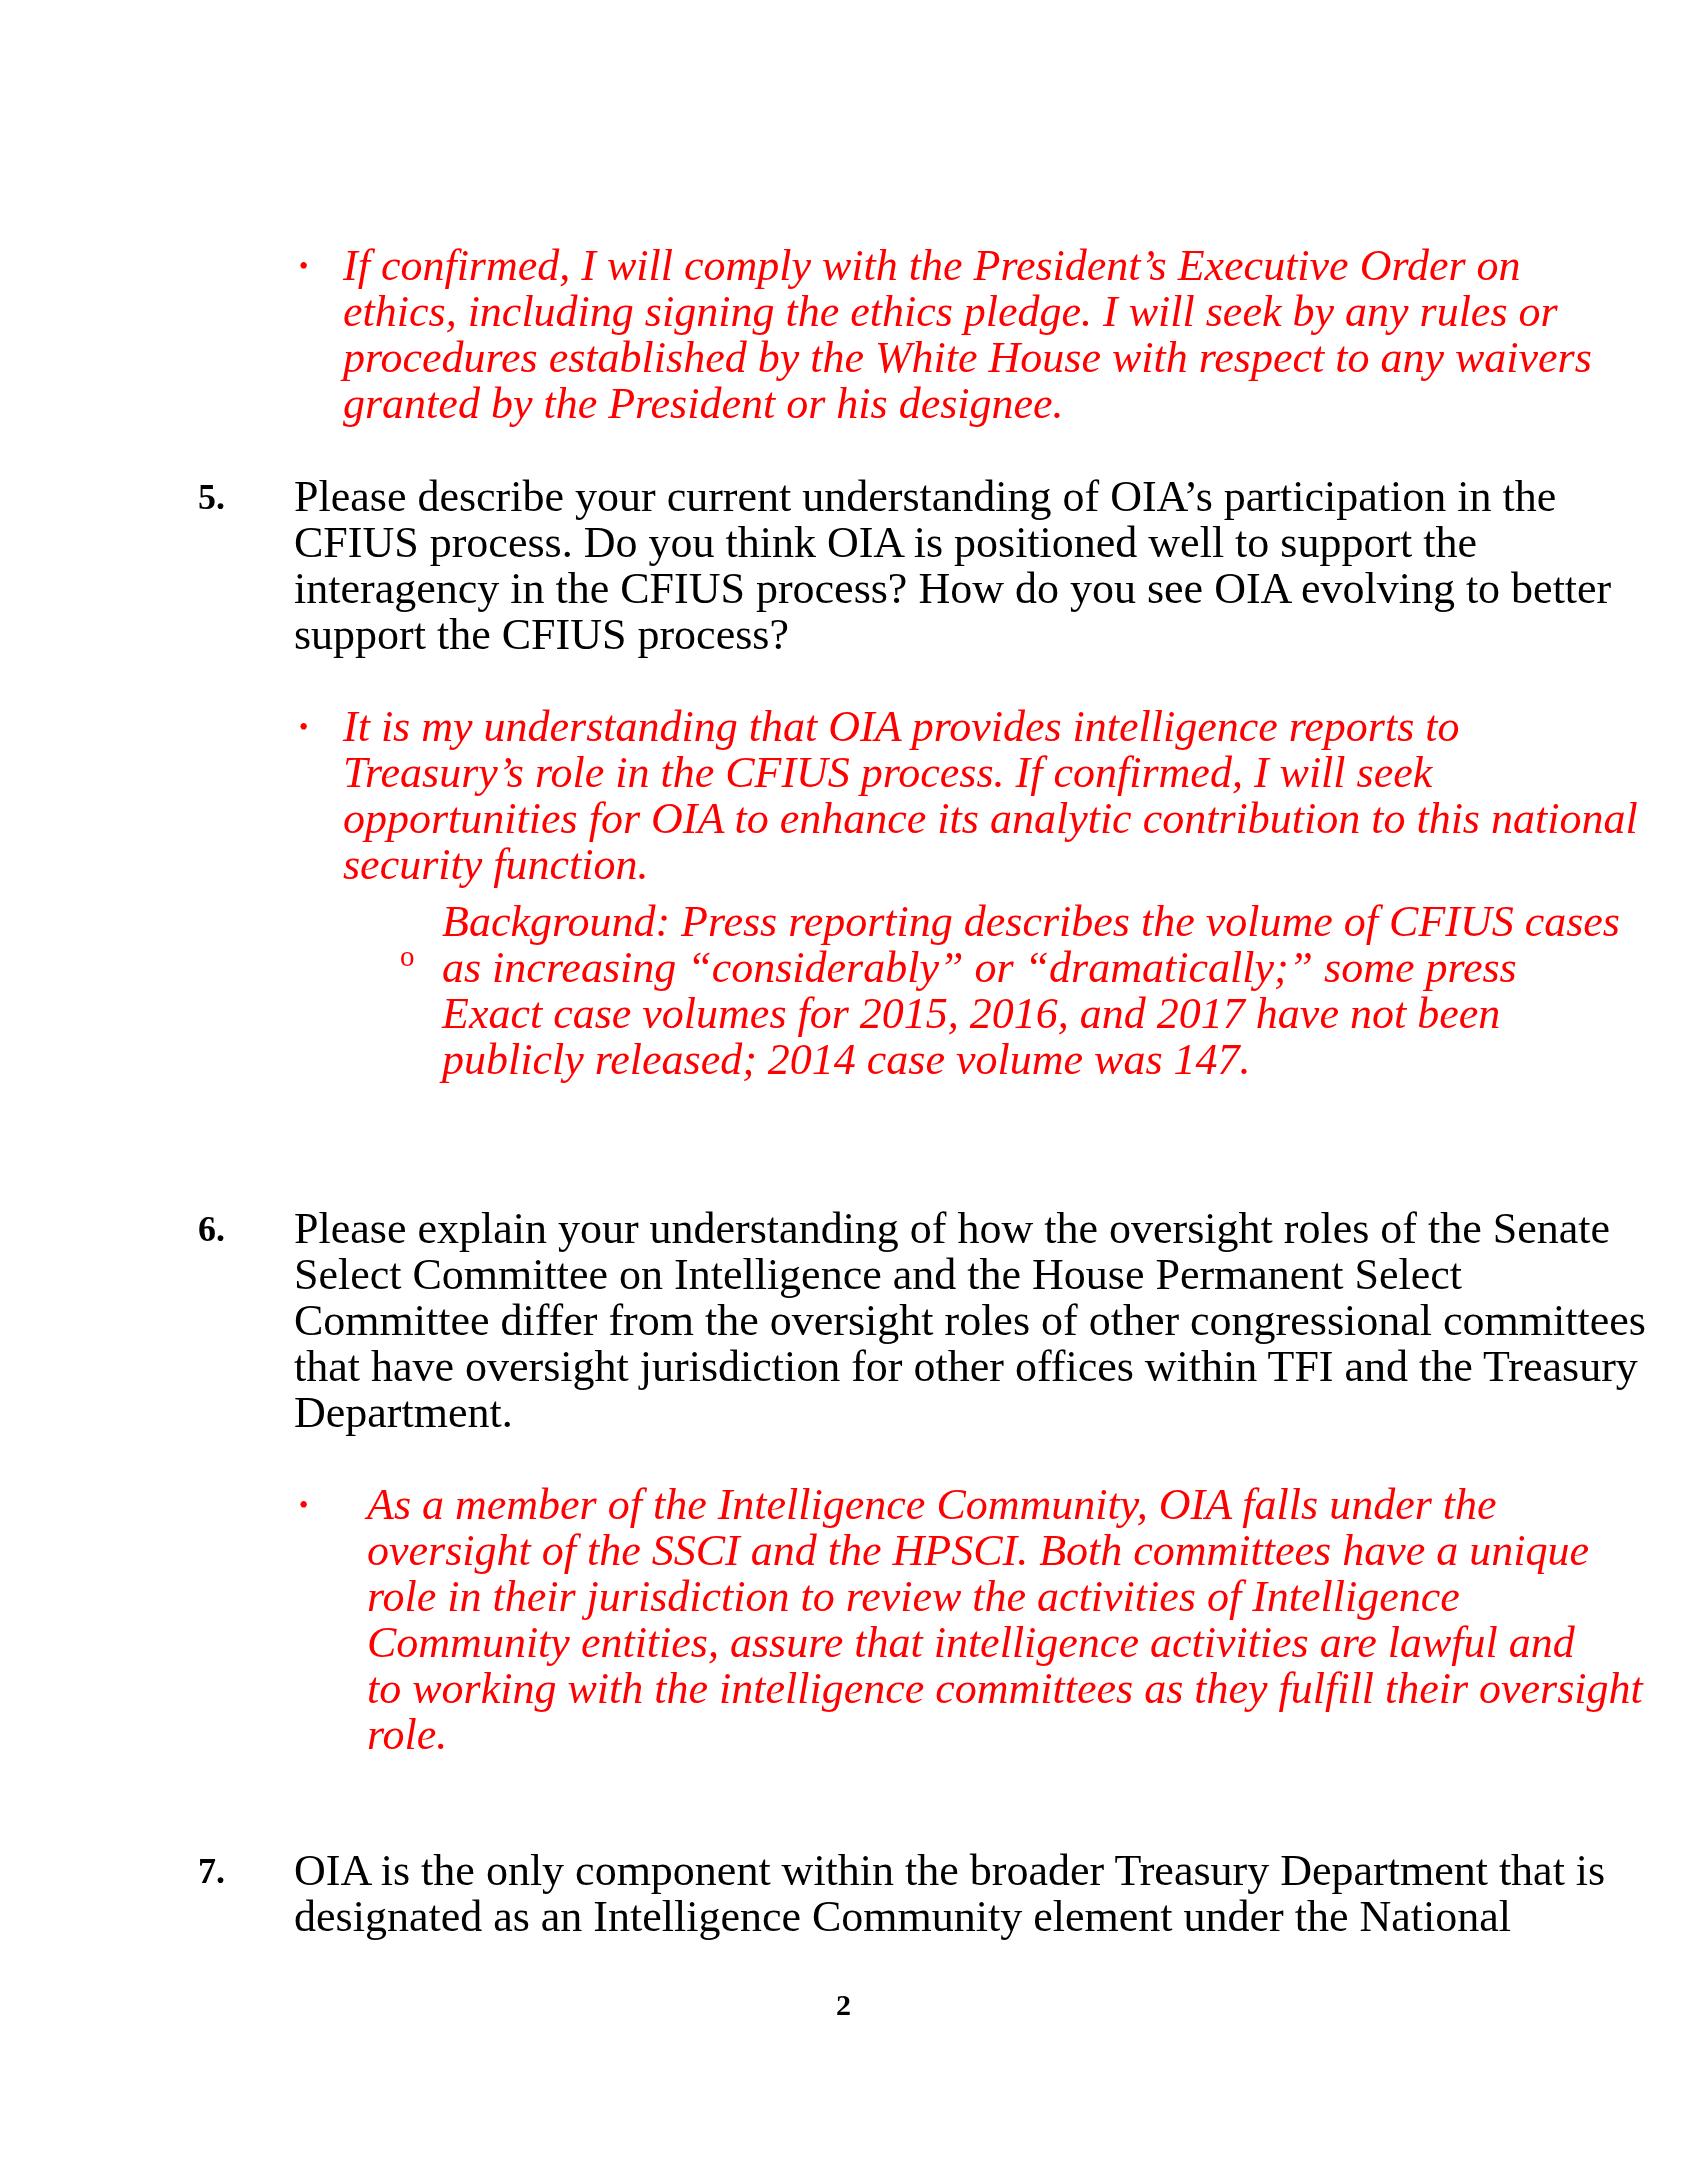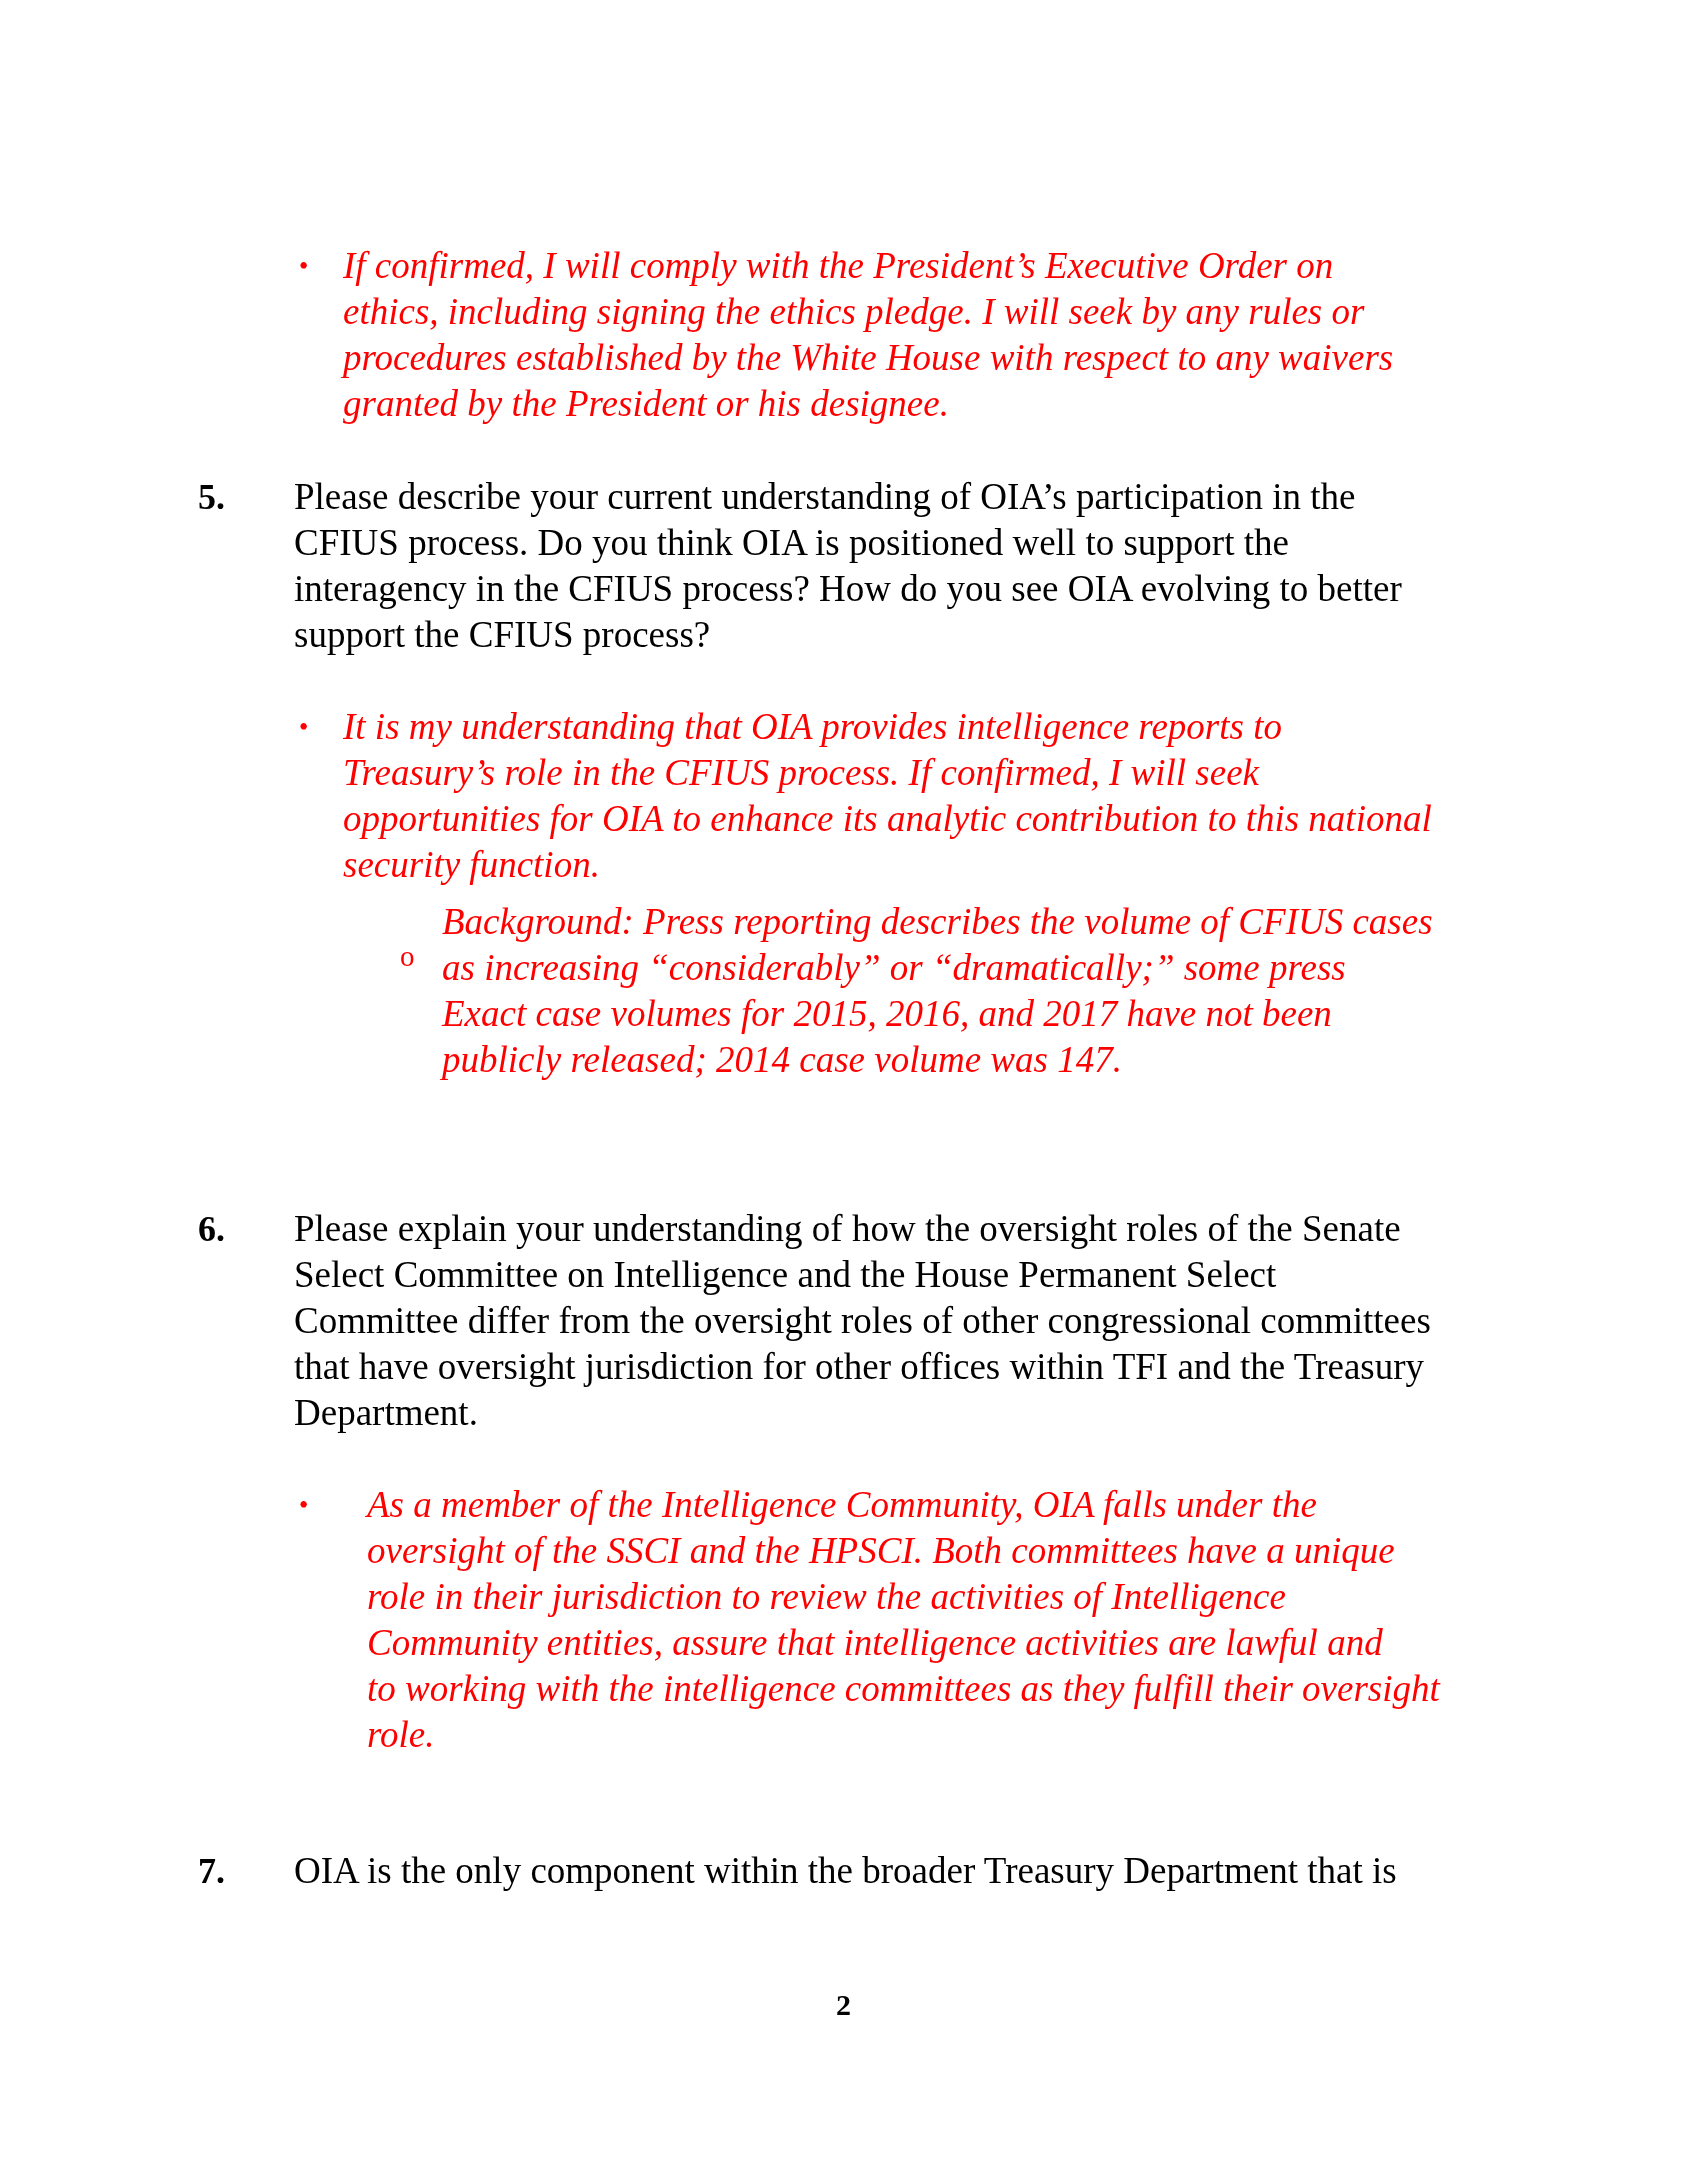--- a/index.html
+++ b/index.html
@@ -1,18 +1,18 @@
 <!DOCTYPE html>
 <html style="font-size:10.6px"><head>
 <meta charset="utf-8">
 <style>
   html, body { margin: 0; padding: 0; background: #ffffff; }
   body { width: 1687px; height: 2183px; position: relative; overflow: hidden;
          font-family: "Liberation Serif", "DejaVu Serif", serif; color: #000; }
-  .blk { position: absolute; font-size: 37px; line-height: 46px; }
+  .blk { position: absolute; font-size: 44px; line-height: 46px; }
   .red { color: #ff0000; font-style: italic; }
   .bullet-dot { position: absolute; font-size: 26.5px; line-height: 46px; color: #ff0000; font-style: normal; }
   .circle { position: absolute; font-size: 29px; line-height: 46px; color: #ff0000; font-style: normal; }
   .qnum { position: absolute; font-weight: bold; font-size: 36px; line-height: 46px; }
   .page-num { position: absolute; left: 0; width: 1687px; text-align: center; top: 1985px;
               font-weight: bold; font-size: 30px; line-height: 40px; }
   .line { display: block; white-space: nowrap; }
 </style>
 </head>
 <body>
@@ -64,16 +64,17 @@
   <span class="line">oversight of the SSCI and the HPSCI.  Both committees have a unique</span>
   <span class="line">role in their jurisdiction to review the activities of Intelligence</span>
   <span class="line">Community entities, assure that intelligence activities are lawful and</span>
   <span class="line">to working with the intelligence committees as they fulfill their oversight</span>
   <span class="line">role.</span>
 </div>
 
 <div class="qnum" style="left:198px; top:1848px;">7.</div>
 <div class="blk" style="left:294px; top:1848px;">
   <span class="line">OIA is the only component within the broader Treasury Department that is</span>
+  <span class="line">designated as an Intelligence Community element under the National</span>
 </div>
 
 <div class="page-num">2</div>
 
 
 </body></html>

